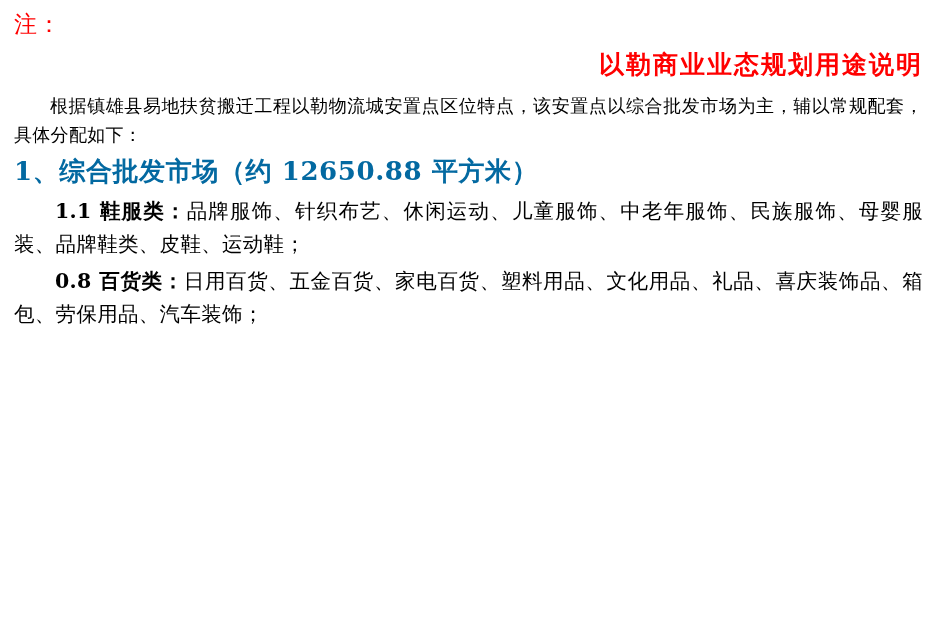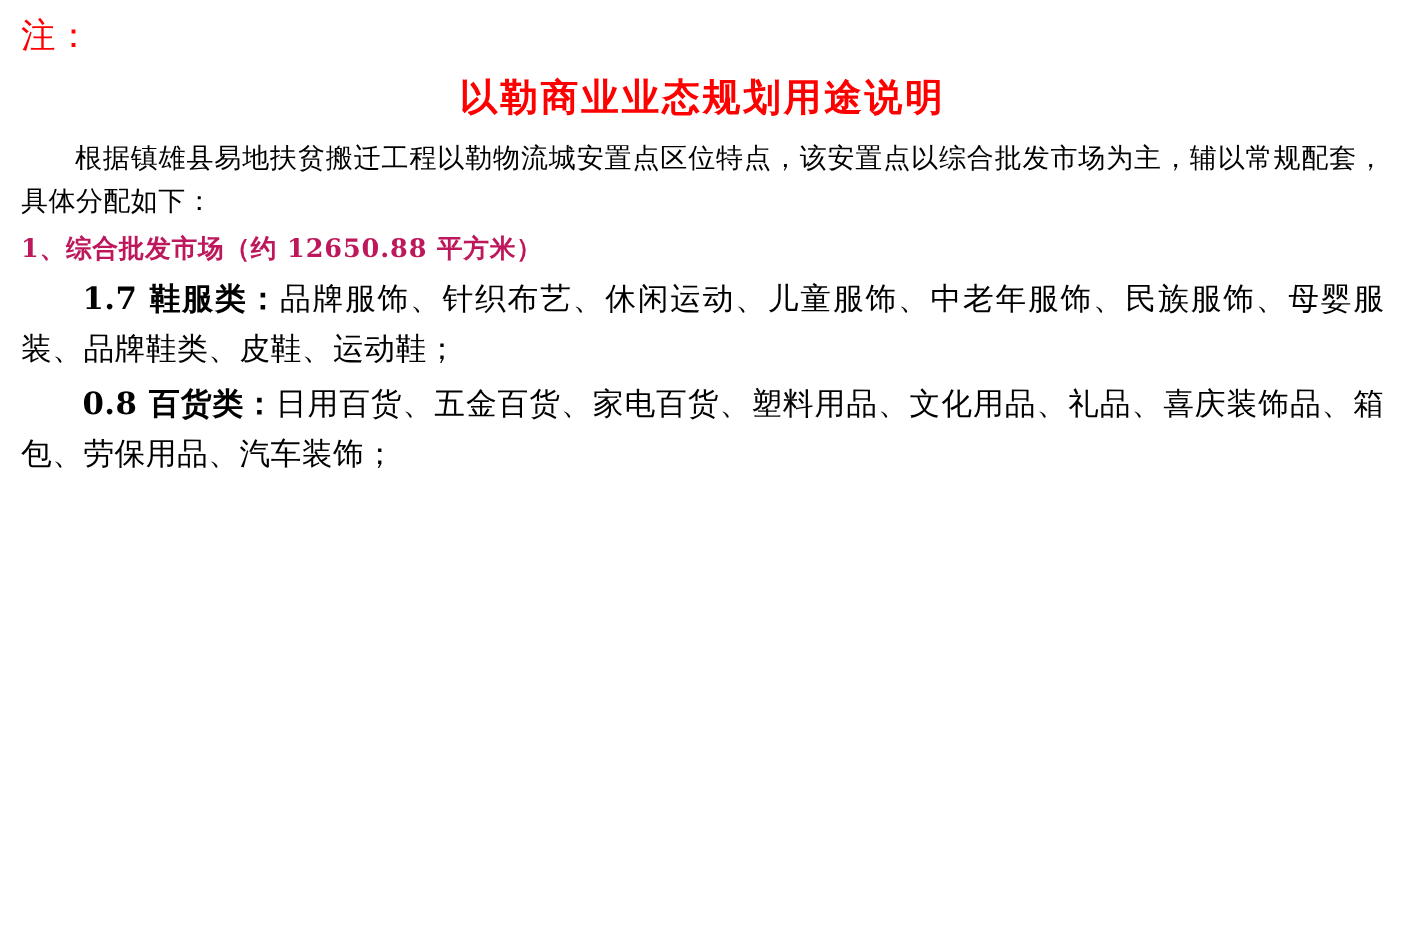--- a/index.html
+++ b/index.html
@@ -25,35 +25,35 @@
     color: #ff0000;
     font-size: 23px;
     line-height: 1.1;
     margin: 4px 0 2px 0;
     letter-spacing: 0.5px;
   }
   .doc-title {
     color: #ff0000;
     font-size: 25px;
     font-weight: bold;
-    text-align: center;
+    text-align: right;
     letter-spacing: 2px;
     margin: 11px 0 10px 0;
   }
   .para {
     font-size: 18px;
     line-height: 1.62;
     text-align: justify;
     margin: 0 0 4px 0;
     text-indent: 2em;
     letter-spacing: 0.3px;
   }
   .section-head {
-    color: #be185d;
-    font-size: 17px;
+    color: #0369a1;
+    font-size: 26px;
     font-weight: bold;
     margin: 0 0 6px 0;
     letter-spacing: 0.6px;
   }
   .item {
     font-size: 20.5px;
     line-height: 1.62;
     text-align: justify;
     margin: 0 0 4px 0;
     text-indent: 2em;
@@ -70,21 +70,21 @@
 
   <div class="note-mark">注：</div>
 
   <div class="doc-title">以勒商业业态规划用途说明</div>
 
   <p class="para">根据镇雄县易地扶贫搬迁工程以勒物流城安置点区位特点，该安置点以综合批发市场为主，辅以常规配套，具体分配如下：</p>
 
   <div class="section-head">1、综合批发市场（约 12650.88 平方米）</div>
 
   <p class="item">
-    <span class="label">1.7 鞋服类：</span><span>品牌服饰、针织布艺、休闲运动、儿童服饰、中老年服饰、民族服饰、母婴服装、品牌鞋类、皮鞋、运动鞋；</span>
+    <span class="label">1.1 鞋服类：</span><span>品牌服饰、针织布艺、休闲运动、儿童服饰、中老年服饰、民族服饰、母婴服装、品牌鞋类、皮鞋、运动鞋；</span>
   </p>
 
   <p class="item">
     <span class="label">0.8 百货类：</span><span>日用百货、五金百货、家电百货、塑料用品、文化用品、礼品、喜庆装饰品、箱包、劳保用品、汽车装饰；</span>
   </p>
 
 
 
 
 </div>

